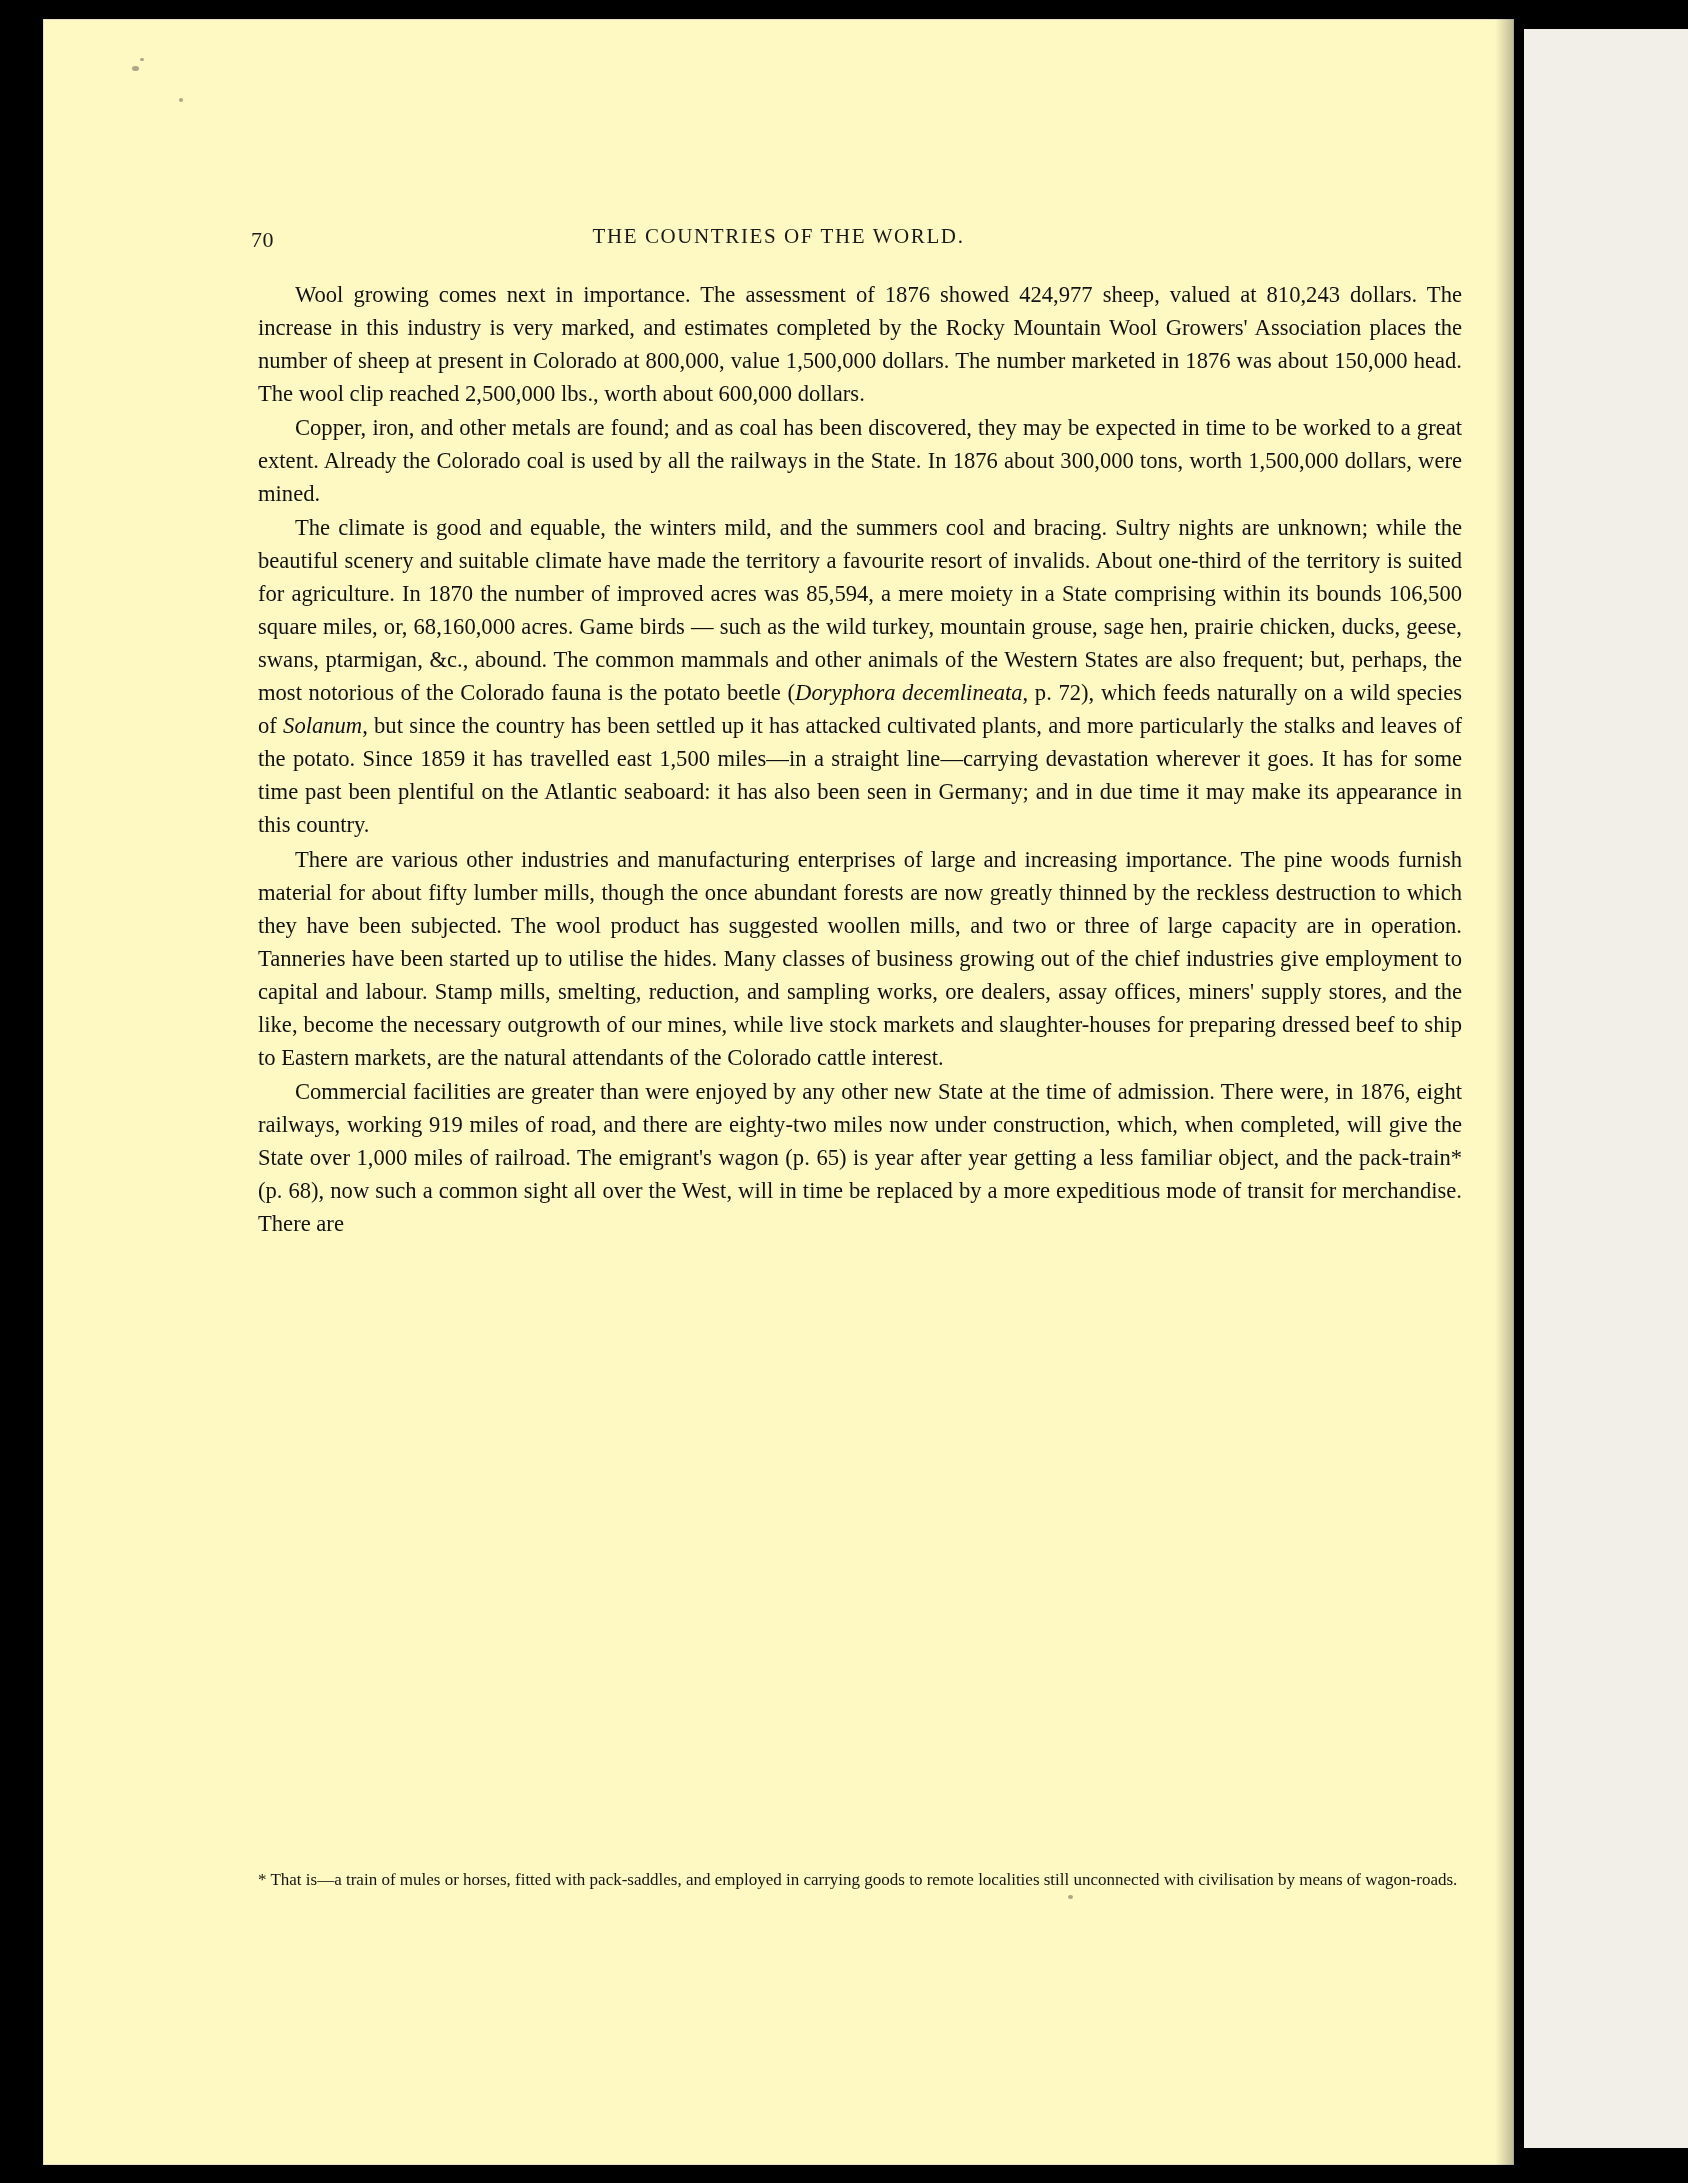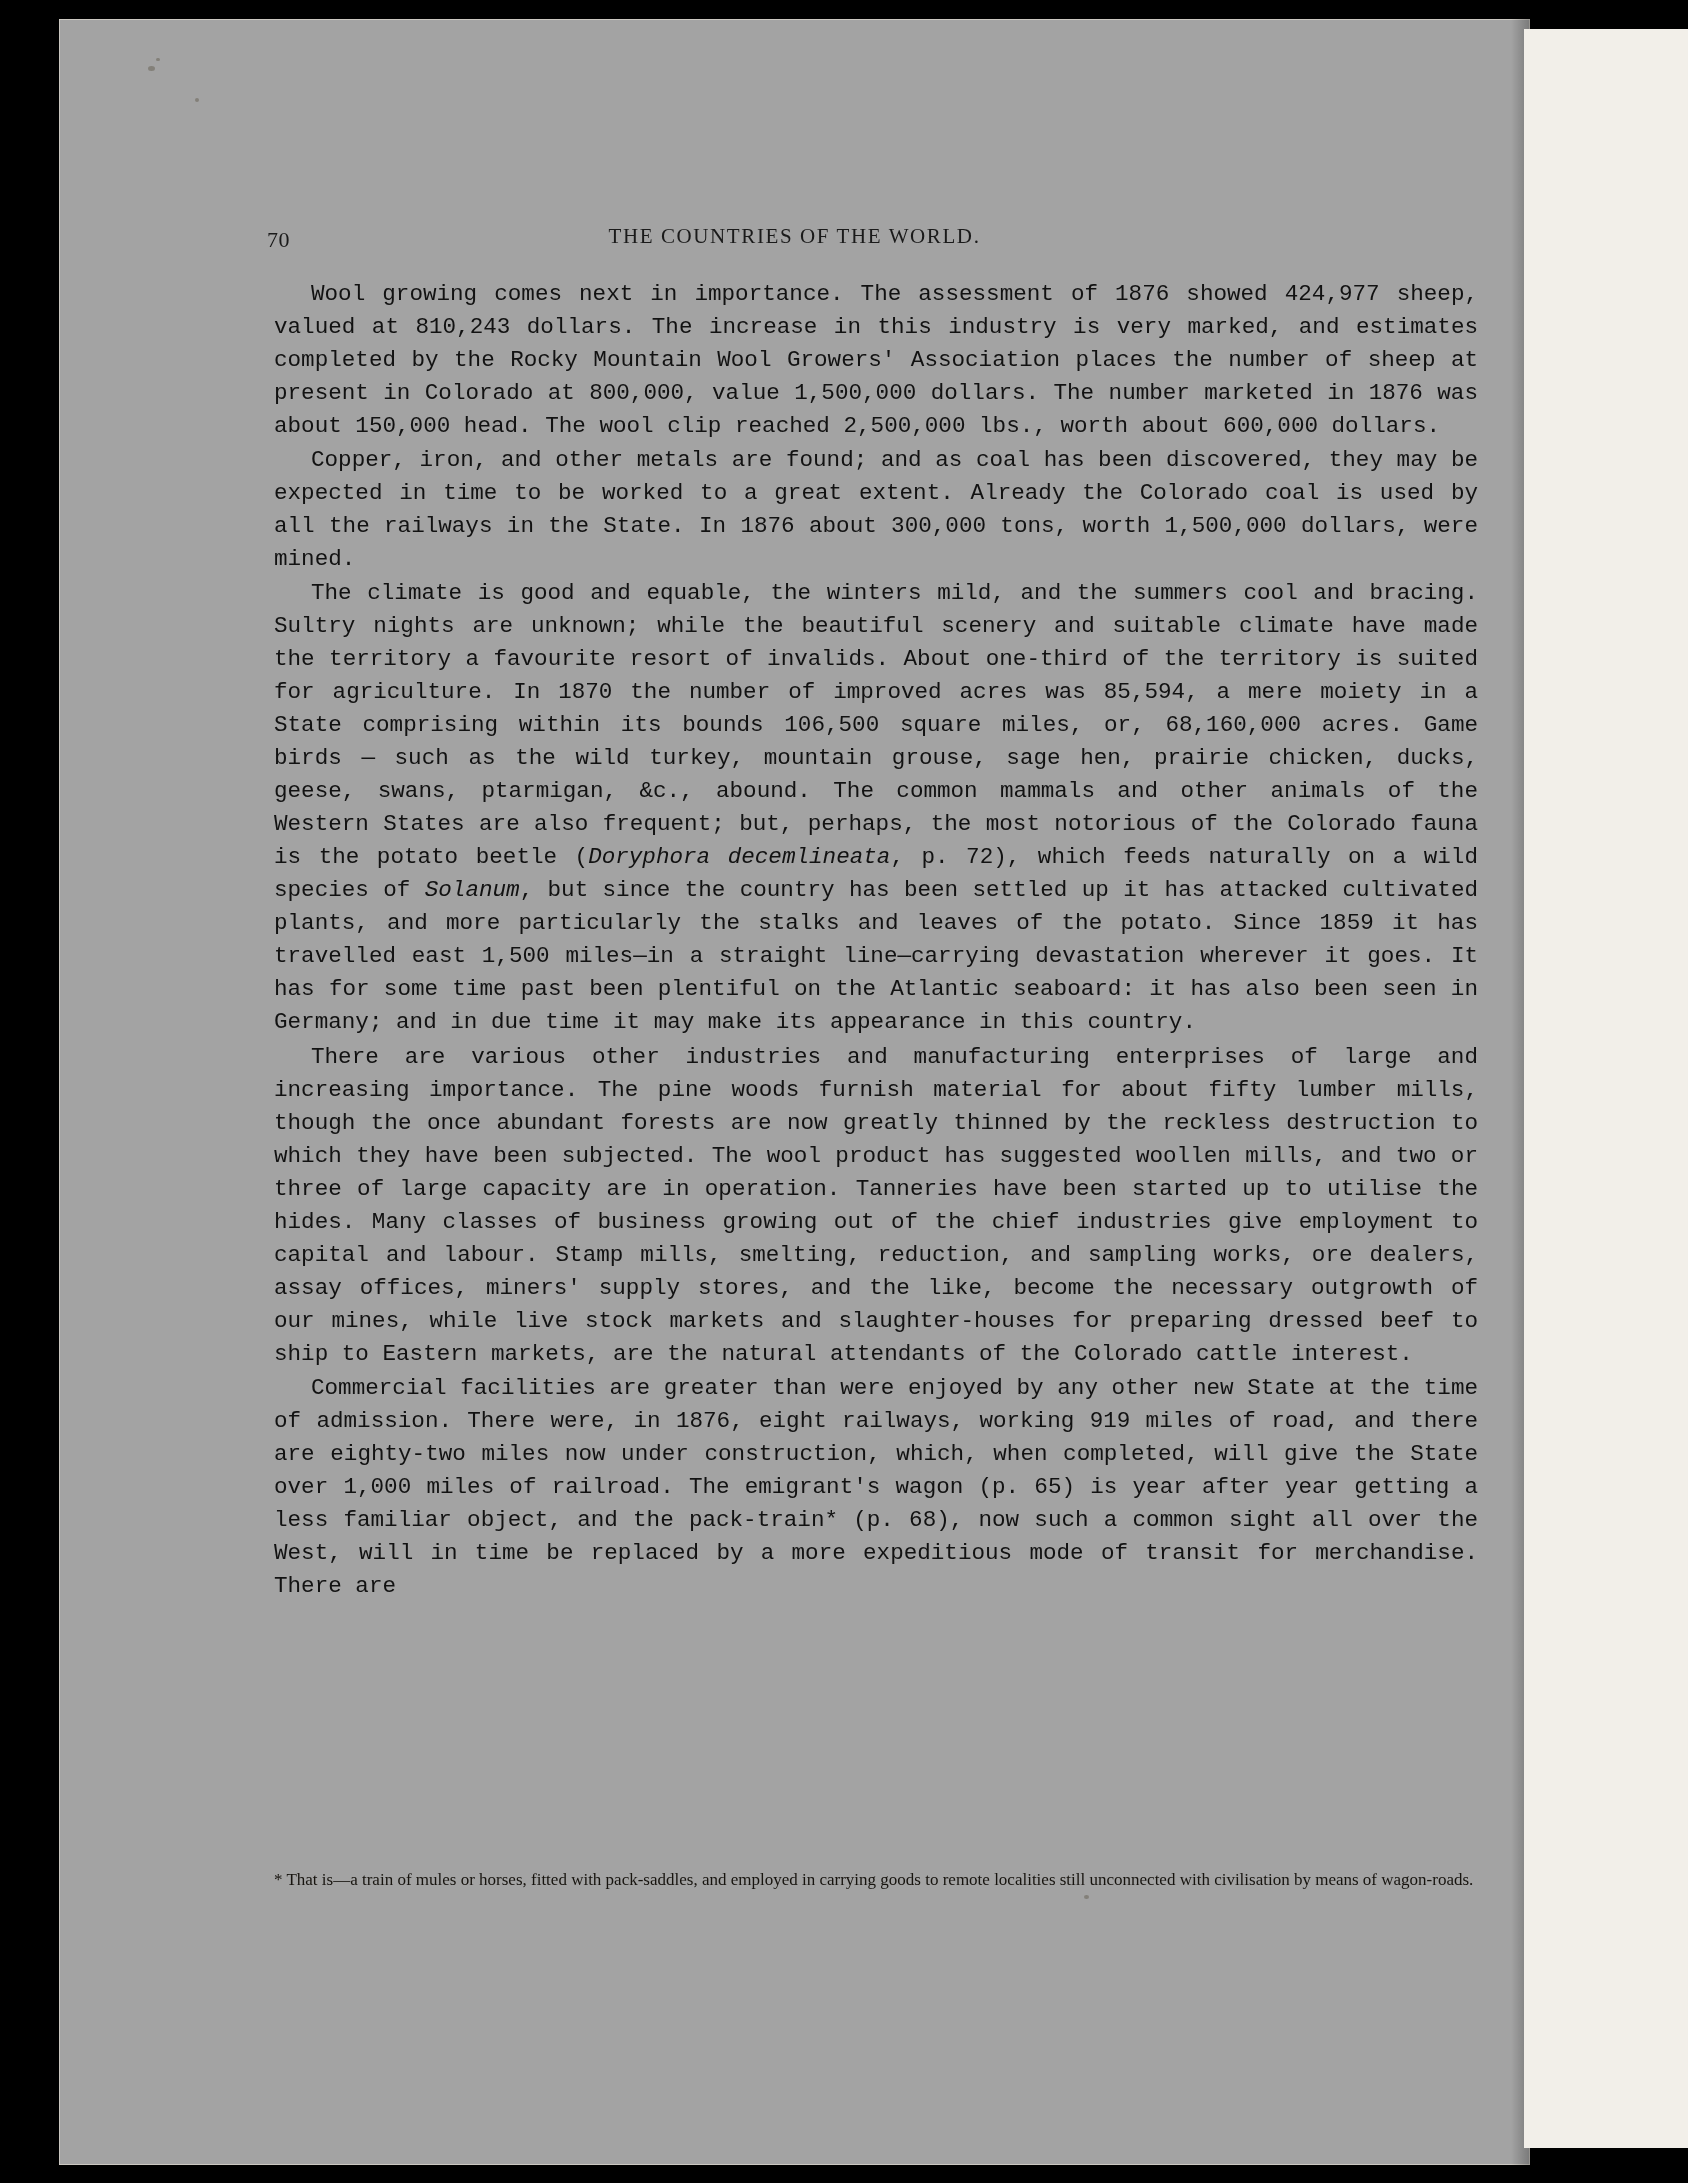--- a/index.html
+++ b/index.html
@@ -15,23 +15,22 @@
     font-family: "Liberation Serif", serif;
   }
 
   
   .page-left {
     position: absolute;
     left: 43px;
     top: 18.6px;
     width: 1471px;
     height: 2146px;
-    background: #a3a3a3;
+    background: #fef9c3;
     box-shadow: 0 0 0 0.7px #d9d5cc inset;
-    margin-left: 16px;
   }
   
   .page-left::after {
     content: "";
     position: absolute;
     right: 0;
     top: 0;
     width: 18.6px;
     height: 100%;
     background: linear-gradient(to right, rgba(0,0,0,0.0), rgba(0,0,0,0.26));
@@ -80,21 +79,20 @@
   
   .textblock {
     position: absolute;
     left: 215px;
     top: 259px;
     width: 1204px;
     color: #121212;
     font-size: 22.6px;
     line-height: 33px;
     text-align: justify;
-    font-family: Liberation Mono, monospace;
   }
   .textblock p {
     margin: 0 0 1.4px 0;
     text-indent: 37px;
   }
   em.sp {
     font-style: italic;
   }
 
   

